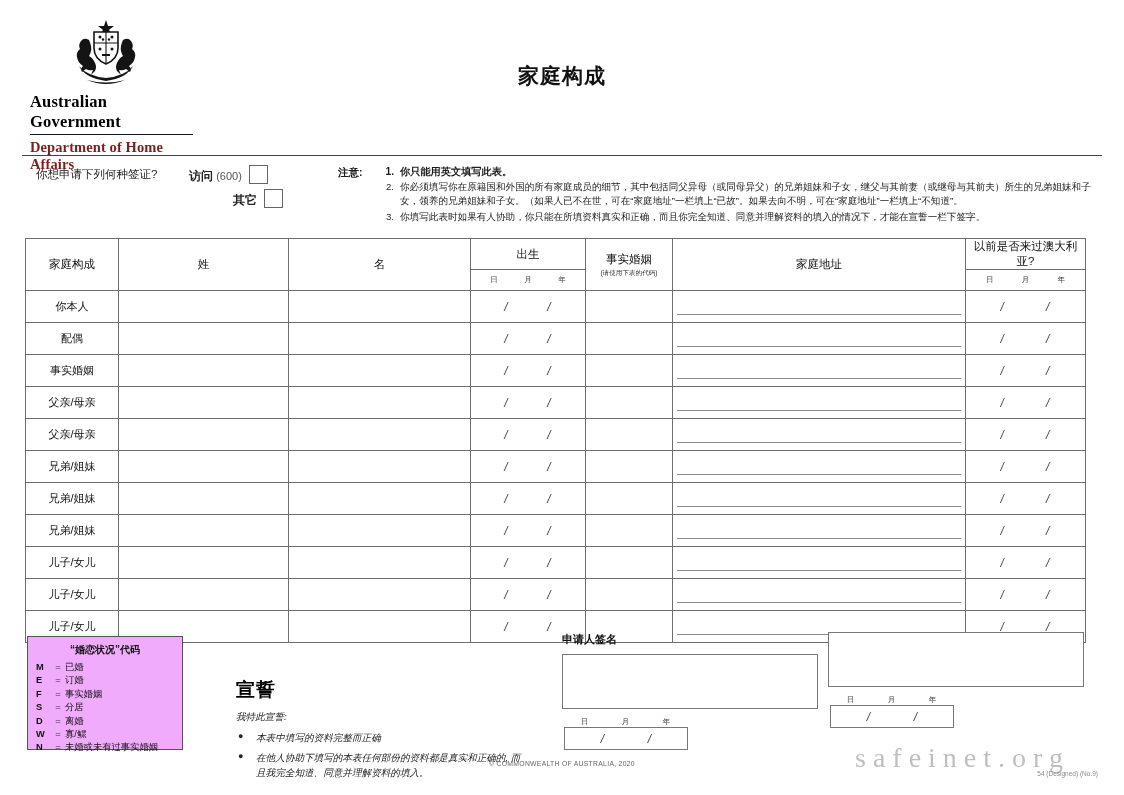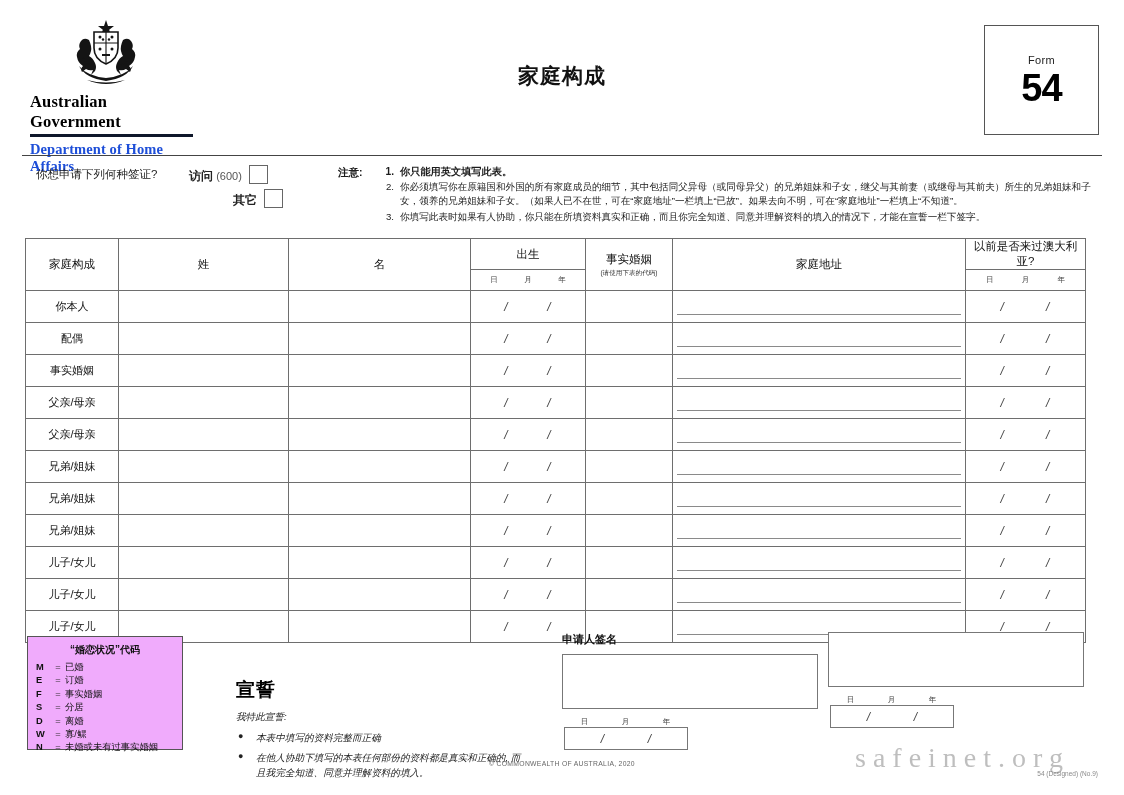--- a/index.html
+++ b/index.html
@@ -33,28 +33,28 @@
   #crest-svg { display: block; margin-left: 42px; }
   .gov-line1 {
     font-family: "Liberation Serif", "DejaVu Serif", serif;
     font-weight: bold;
     font-size: 16.5px;
     letter-spacing: .2px;
     color: #000;
     padding-bottom: 2px;
     width: 163px;
     margin-left: 5px;
-    border-bottom: 3px solid #0f172a;
+    border-bottom: 1px solid #0f172a;
   }
   .gov-line2 {
     font-family: "Liberation Serif", "DejaVu Serif", serif;
     font-weight: bold;
     font-size: 14.5px;
     letter-spacing: .1px;
-    color: #1d4ed8;
+    color: #7f1d1d;
     width: 163px;
     margin-left: 5px;
     padding-top: 4px;
   }
   #form-title {
     position: absolute;
     left: 0; top: 62px;
     width: 1124px;
     text-align: center;
     font-size: 21px;
@@ -402,24 +402,20 @@
 
           <path d="M20 62 q19 5 38 0 q-19 8 -38 0 z"></path>
         </g>
       </svg>
       <div class="gov-line1">Australian Government</div>
       <div class="gov-line2">Department of Home Affairs</div>
     </div>
 
     <div id="form-title">家庭构成</div>
 
-    <div id="form-number-box">
-      <div id="form-number-label">Form</div>
-      <div id="form-number-value">54</div>
-    </div>
 
     <div id="header-rule"></div>
   </div>
 
   <div id="visa-block">
     <div id="visa-question">你想申请下列何种签证?</div>
 
     <div class="visa-opt" id="visa-opt-1">
       <span class="strong">访问</span>
       <span class="muted">(600)</span>

